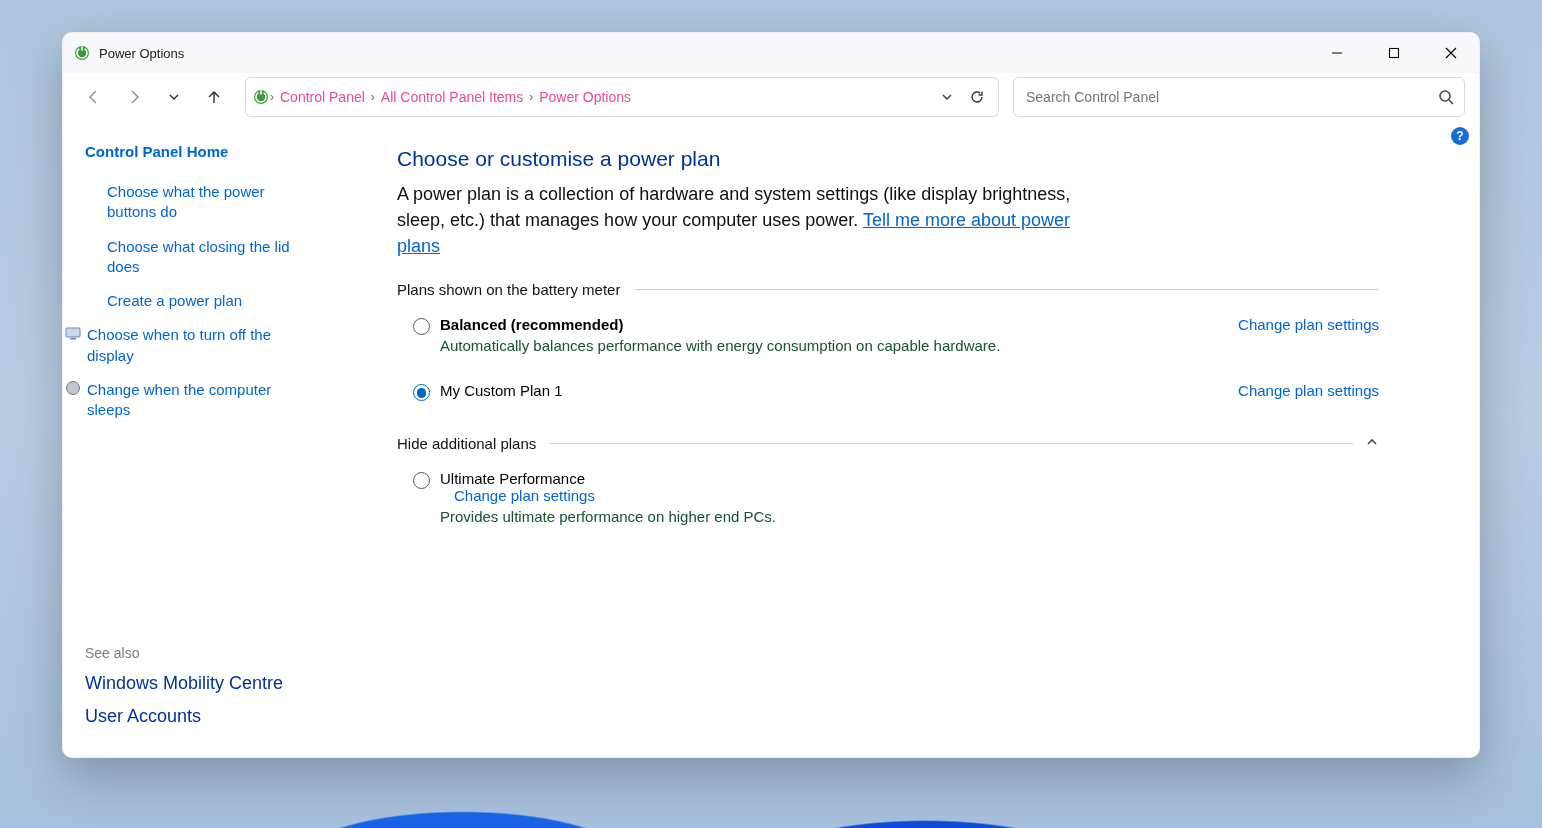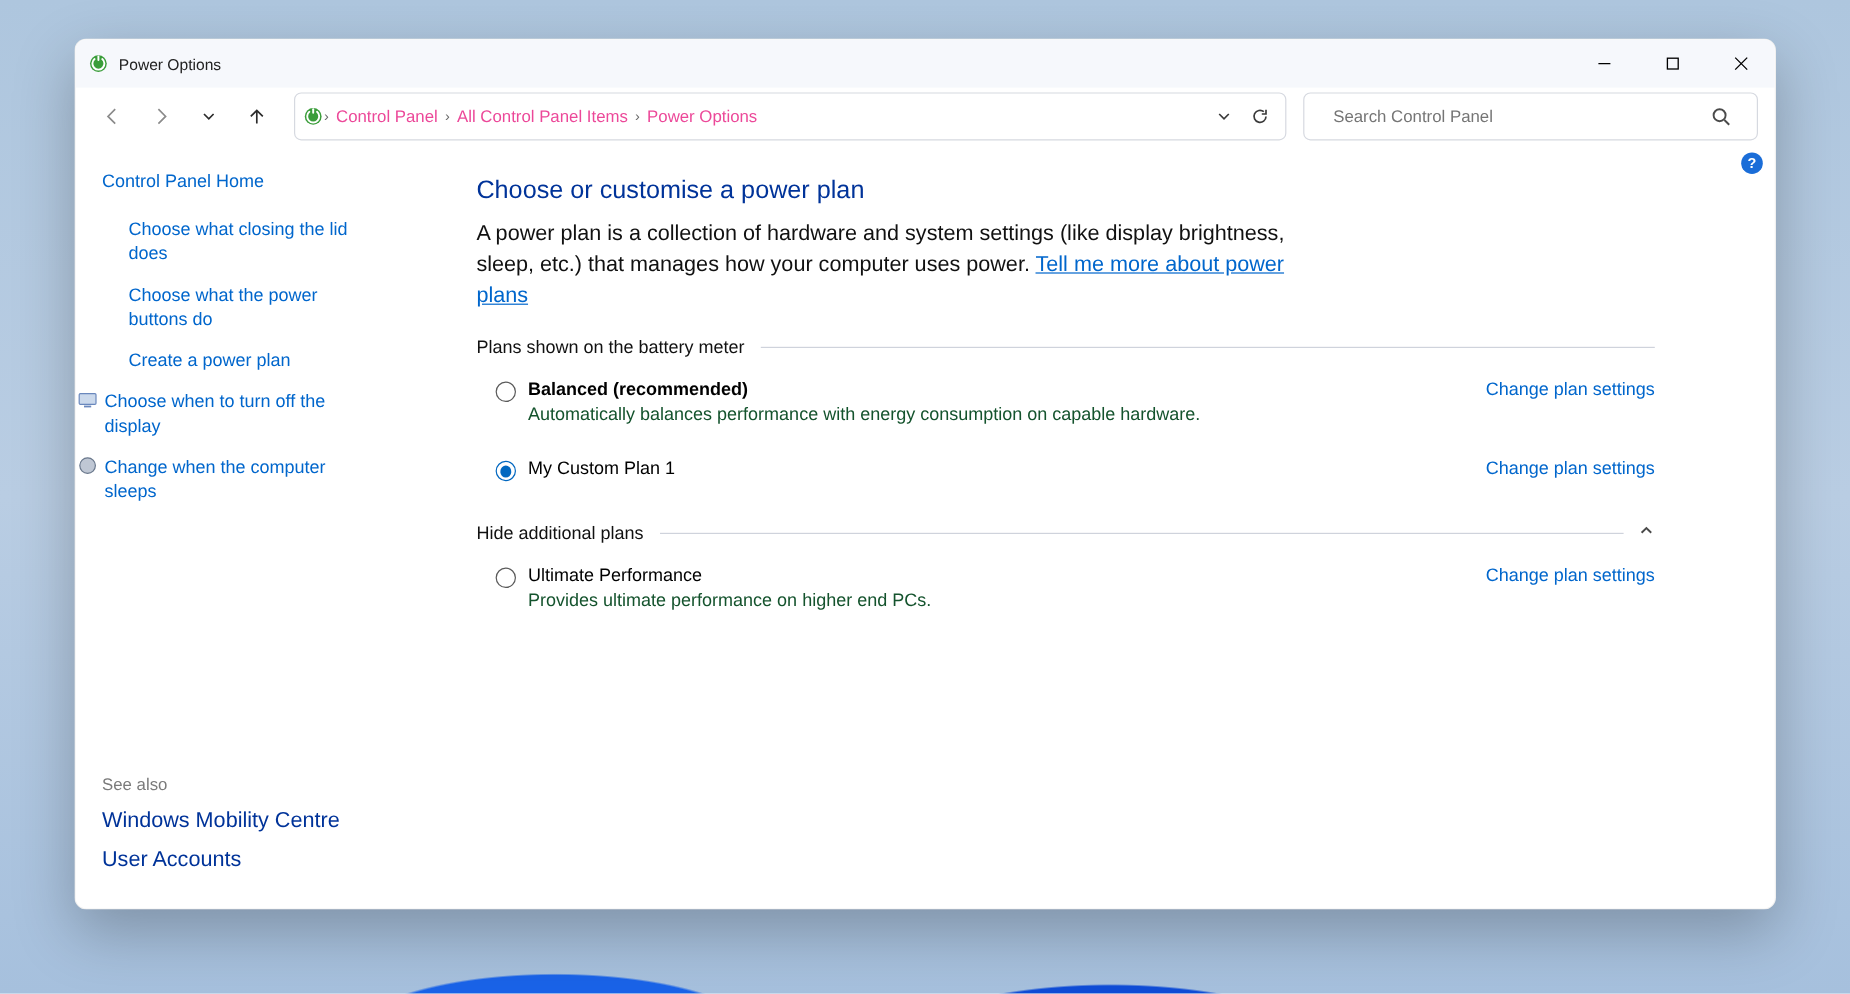--- a/index.html
+++ b/index.html
@@ -69,39 +69,39 @@
     flex:1;height:40px;border:1px solid #d6d9e0;border-radius:6px;
     display:flex;align-items:center;padding:0 6px;margin:0 8px;
   }
   .addr .crumb{padding:0 6px;color:#ec4899;font-size:14px;}
   .addr .chev{color:#6b6b6b;font-size:12px;}
   .addr .spacer{flex:1;}
   .addr-btn{width:30px;height:30px;display:flex;align-items:center;justify-content:center;}
   .addr-btn svg{stroke:#3a3a3a;stroke-width:1.4;fill:none;}
 
   .search{
-    width:379px;height:40px;border:1px solid #d6d9e0;border-radius:6px;
-    display:flex;align-items:center;padding:0 22px;
+    width:452px;height:40px;border:1px solid #d6d9e0;border-radius:6px;
+    display:flex;align-items:center;padding:0 10px;
   }
   .search input{flex:1;border:none;outline:none;font-size:14px;color:#333;background:transparent;}
   .search svg{stroke:#4a4a4a;stroke-width:1.6;fill:none;}
 
   .content{flex:1;display:flex;position:relative;}
   .help-badge{
     position:absolute;top:6px;right:10px;width:18px;height:18px;border-radius:50%;
     background:#1a6dd8;color:#fff;font-size:12px;font-weight:600;
     display:flex;align-items:center;justify-content:center;
   }
 
   
   .sidebar{
     width:264px;padding:22px 14px 18px 22px;
     display:flex;flex-direction:column;
   }
-  .side-home{color:var(--link);margin-bottom:22px;font-size:15px;}
+  .side-home{color:var(--link);margin-bottom:22px;font-size:15px;font-weight:bold;}
   .side-link{color:var(--link);font-size:15px;margin-bottom:14px;line-height:1.35;display:flex;align-items:flex-start;gap:6px;}
   .side-link .bullet{width:16px;height:16px;flex:0 0 16px;}
   .side-spacer{flex:1;}
   .see-also{color:#7b7b7b;font-size:14px;margin-bottom:12px;}
   .see-link{color:var(--heading);font-size:18px;margin-bottom:12px;}
 
   
   .main{flex:1;padding:18px 100px 20px 70px;position:relative;}
   .page-heading{color:var(--heading);font-size:21px;font-weight:400;margin:8px 0 10px;}
   .page-desc{font-size:18px;color:#111;max-width:700px;line-height:1.45;}
@@ -220,25 +220,25 @@
   </div>
 
   <div class="content">
     <div class="help-badge">?</div>
 
     <div class="sidebar">
       <div class="side-home">Control Panel Home</div>
 
       <div class="side-link">
         <span class="bullet"></span>
-        <span>Choose what closing the lid does</span>
+        <span>Choose what the power buttons do</span>
       </div>
       <div class="side-link">
         <span class="bullet"></span>
-        <span>Choose what the power buttons do</span>
+        <span>Choose what closing the lid does</span>
       </div>
       <div class="side-link">
         <span class="bullet"></span>
         <span>Create a power plan</span>
       </div>
       <div class="side-link" style="margin-left:-20px;padding-left:0;">
         <span class="bullet">
           <svg viewBox="0 0 16 16">
               <rect x="1" y="3" width="14" height="9" rx="1" fill="#cbd9ec" stroke="#6a88bd"></rect>
               <rect x="5" y="13" width="6" height="1.5" fill="#6a88bd"></rect>
@@ -302,21 +302,21 @@
         <span class="expand">
           <svg width="14" height="14" style="stroke:#4a4a4a;stroke-width:1.6;fill:none;">
               <path d="M3 9l4-4 4 4"></path>
             </svg>
         </span>
       </div>
 
       <div class="plan">
         <span class="radio"></span>
         <div class="plan-body">
-          <div style="display:flex;">
+          <div style="display:flex;flex-direction:column;">
             <div class="plan-name">Ultimate Performance</div>
             <div style="flex:1"></div>
             <div class="change-link">Change plan settings</div>
           </div>
           <div class="plan-desc">Provides ultimate performance on higher end PCs.</div>
         </div>
       </div>
 
       <svg class="arrow-layer">
         <defs>

